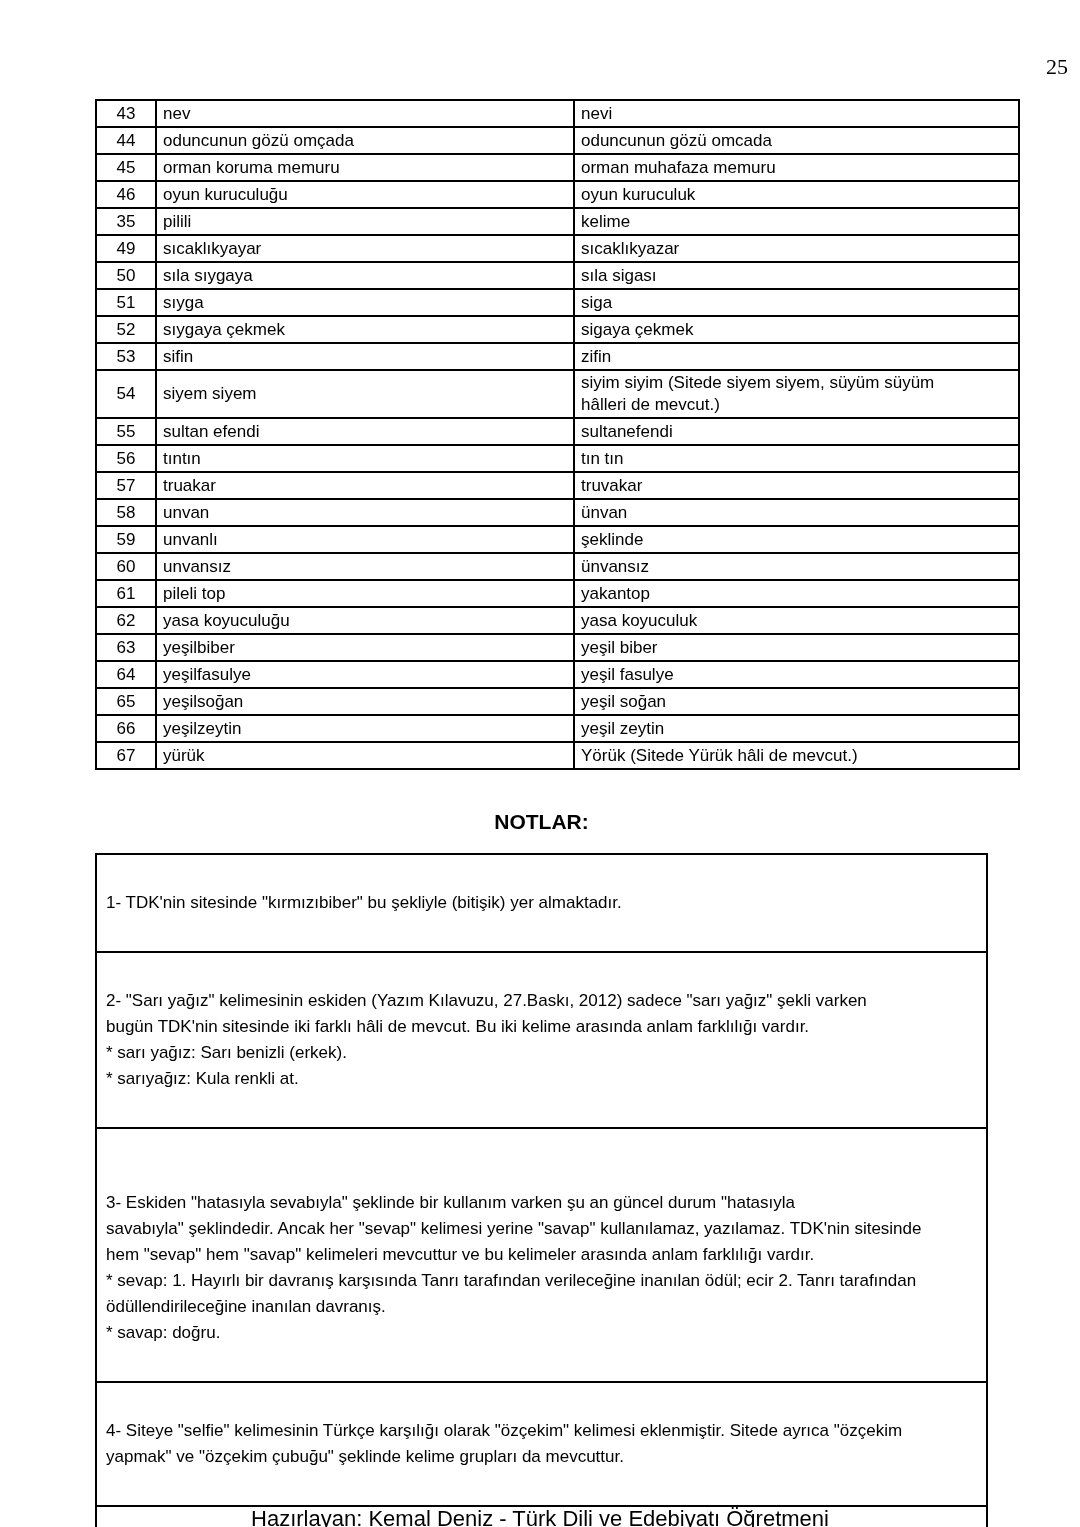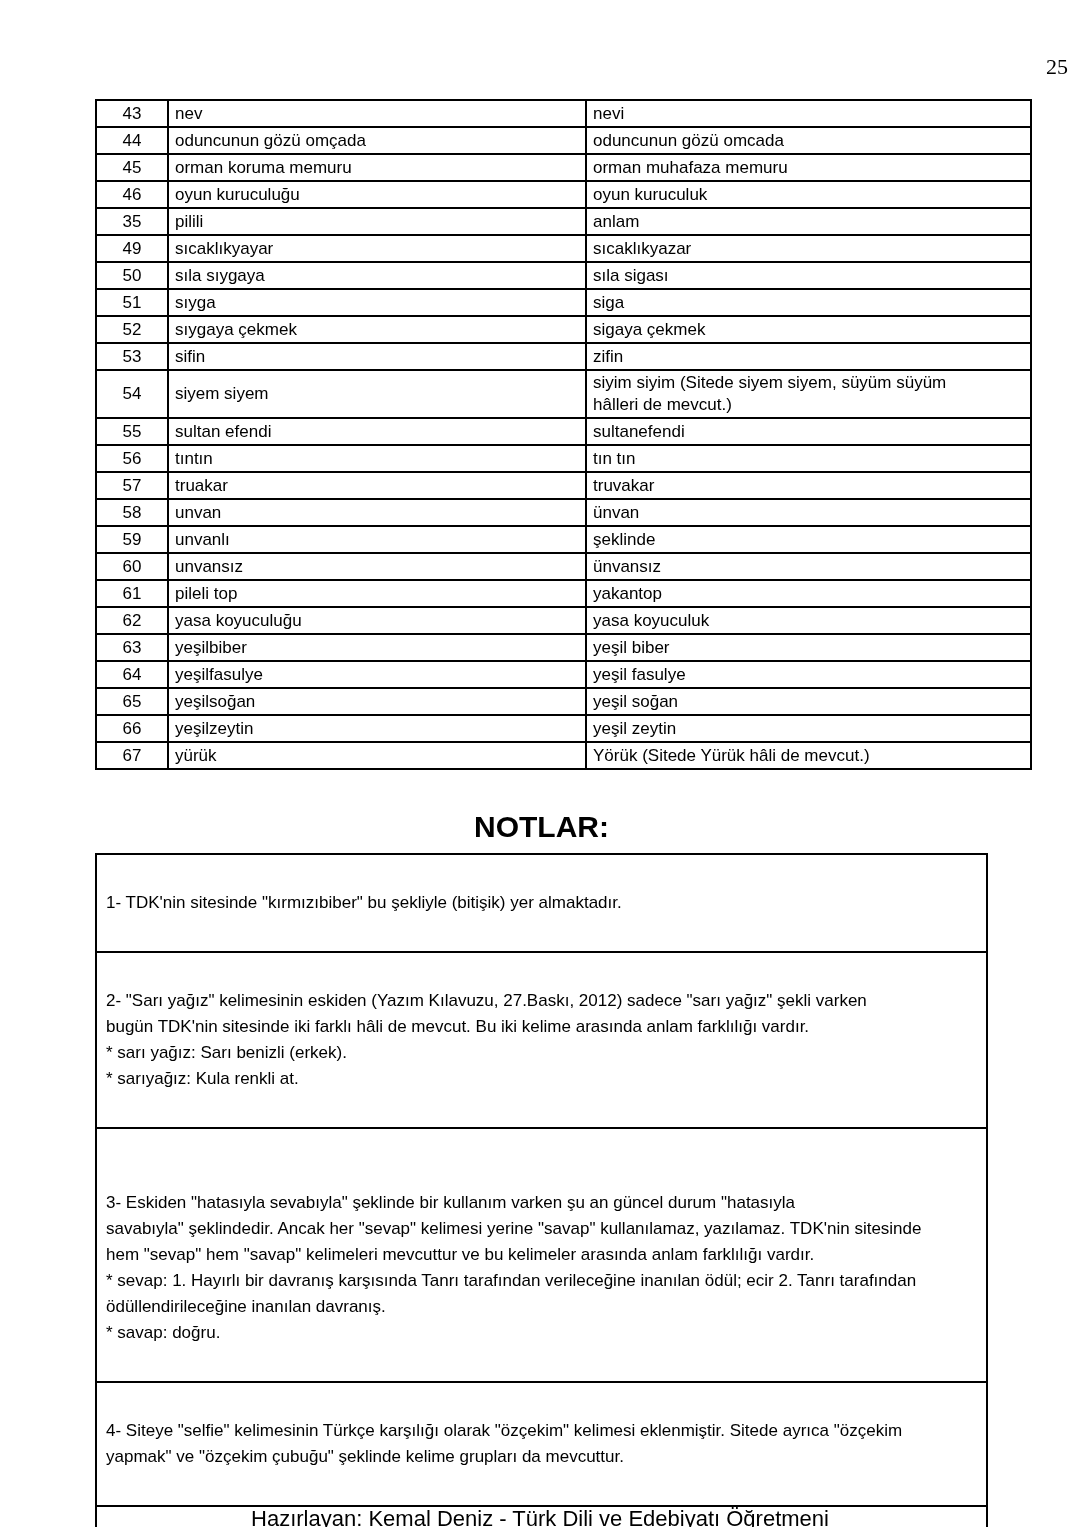--- a/index.html
+++ b/index.html
@@ -29,29 +29,29 @@
   .word-table td {
     border:2px solid #000;
     font-size:17px;
     line-height:22px;
     height:23px;
     padding:1px 6px;
     vertical-align:middle;
     white-space:pre-line;
     overflow:hidden;
   }
-  .word-table td.col-num { width:42px; text-align:center; padding:1px 14px; }
+  .word-table td.col-num { width:42px; text-align:center; padding:1px 8px; }
   .word-table td.col-old { width:404px;margin-left:32px; }
   .word-table td.col-new { width:431px; }
 
   .notes-heading {
     position:absolute; top:810px; left:95px;
     width:893px; margin:0;
     text-align:center;
-    font-size:30px; font-weight:bold;
+    font-size:21px; font-weight:bold;
   }
 
   .notes {
     position:absolute; top:853px; left:95px;
     width:893px;
   }
   .note-box {
     border:2px solid #000;
     margin-top:-2px;
     padding:9px 9px;
@@ -99,21 +99,21 @@
   <tr>
     <td class="col-num">46</td>
     <td class="col-old">oyun kuruculuğu</td>
     <td class="col-new">oyun kuruculuk</td>
   </tr>
 
 
   <tr>
     <td class="col-num">35</td>
     <td class="col-old">pilili</td>
-    <td class="col-new">anlam</td>
+    <td class="col-new">kelime</td>
   </tr>
 
   <tr>
     <td class="col-num">49</td>
     <td class="col-old">sıcaklıkyayar</td>
     <td class="col-new">sıcaklıkyazar</td>
   </tr>
 
   <tr>
     <td class="col-num">50</td>

